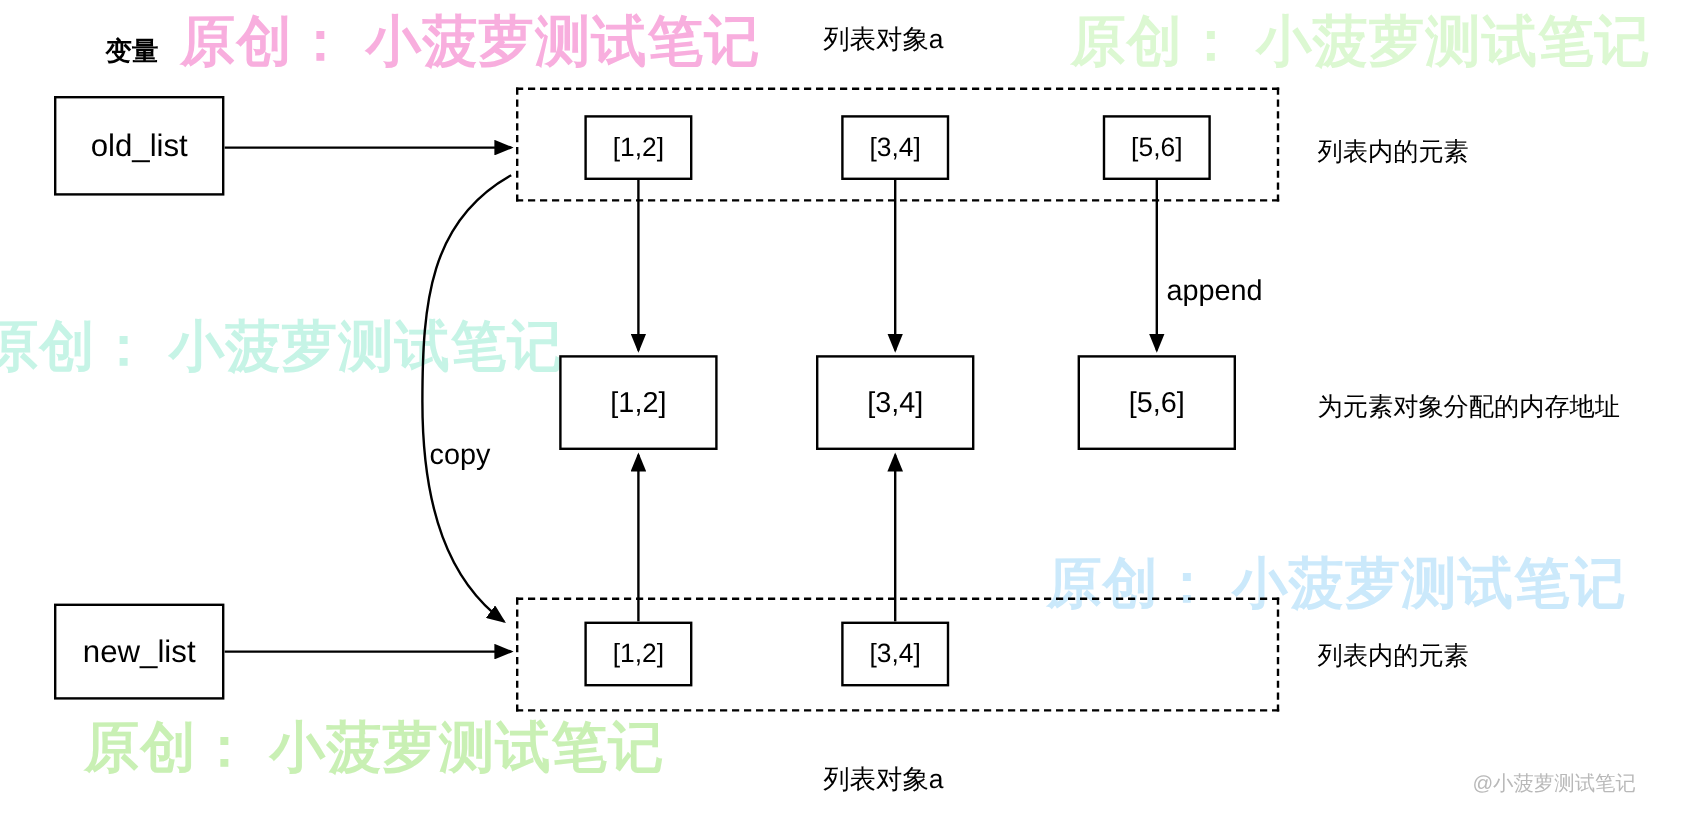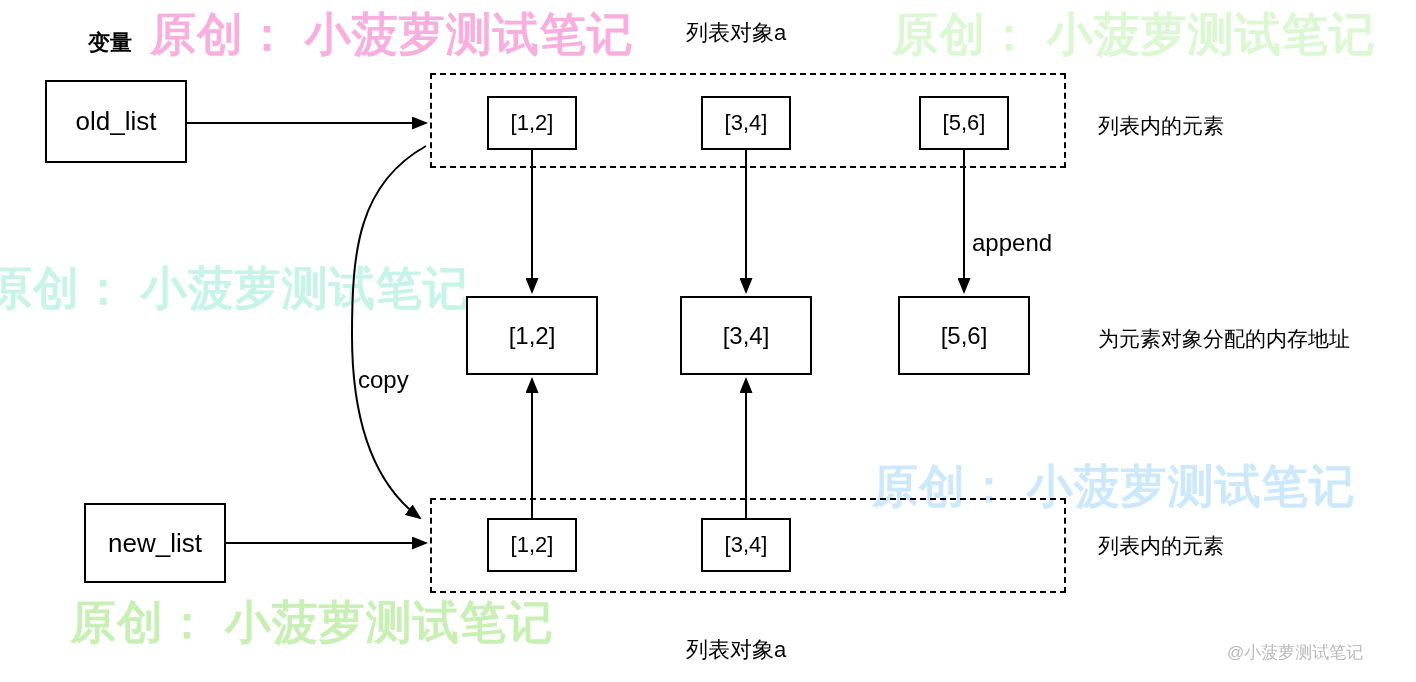--- a/index.html
+++ b/index.html
@@ -52,21 +52,21 @@
     position: absolute;
     border: 2px solid #000;
     background: #fff;
     display: flex;
     align-items: center;
     justify-content: center;
     z-index: 2;
     box-sizing: border-box;
   }
   .node-old  { left: 45px; top: 80px;  width: 142px; height: 83px; font-size: 26px; }
-  .node-new  { left: 45px; top: 503px; width: 142px; height: 80px; font-size: 26px; margin-left: 39px; }
+  .node-new  { left: 45px; top: 503px; width: 142px; height: 80px; font-size: 26px; }
 
   .dashed-box {
     position: absolute;
     border: 2px dashed #000;
     background: transparent;
     z-index: 2;
     box-sizing: border-box;
   }
   .dash-a { left: 430px; top: 73px;  width: 636px; height: 95px; }
   .dash-b { left: 430px; top: 498px; width: 636px; height: 95px; }

